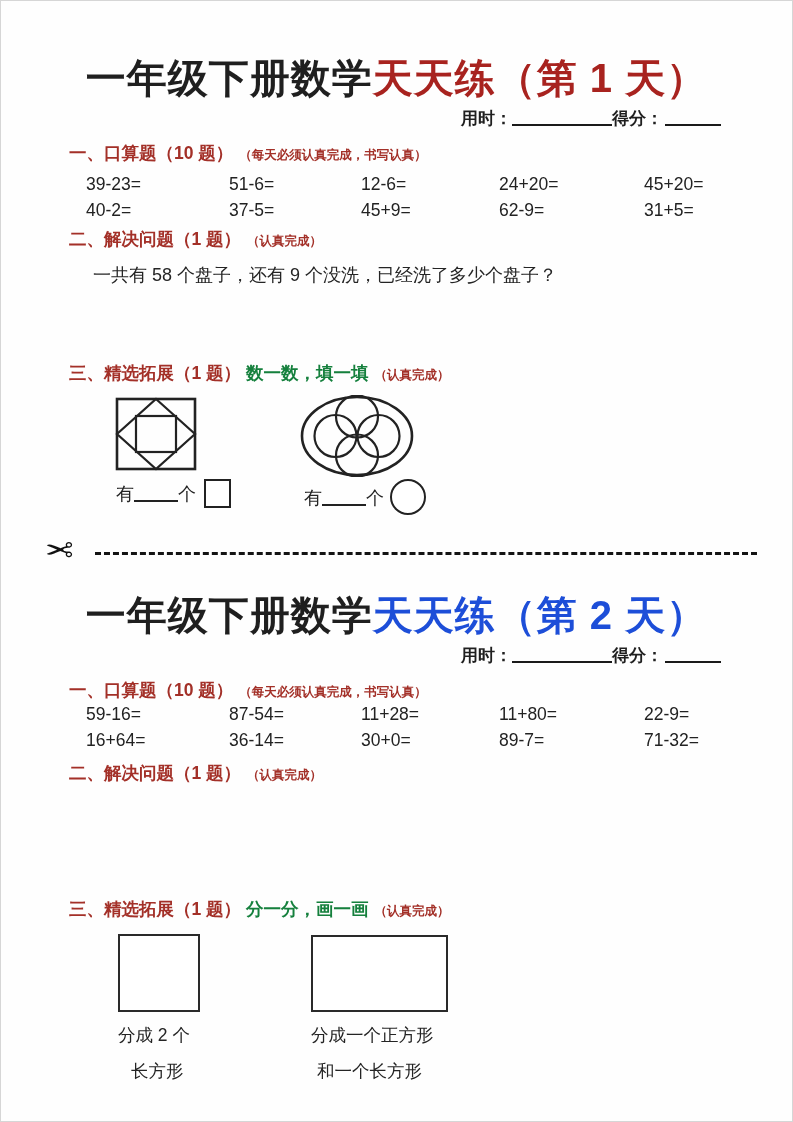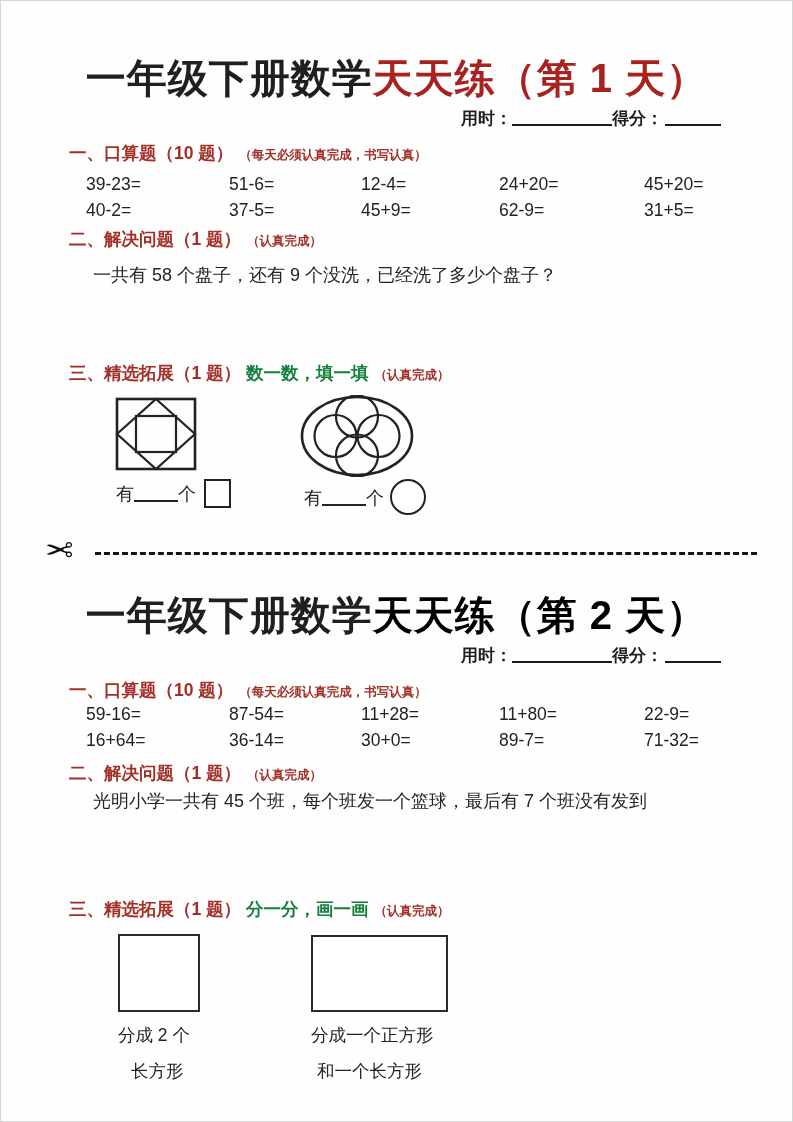--- a/index.html
+++ b/index.html
@@ -77,21 +77,21 @@
     <span>用时：</span><span class="blank blank-time"></span><span>得分：</span><span class="blank blank-score"></span>
   </div>
 
   <div class="abs sec-heading" style="left:68px; top:140px; color:#a33028;">
     <span>一、口算题（10 题）</span><span class="sec-note">（每天必须认真完成，书写认真）</span>
   </div>
 
   <div class="abs oral-grid" style="left:85px; top:173px; width:630px;">
     <span>39-23=</span>
     <span>51-6=</span>
-    <span>12-4=</span>
+    <span>12-6=</span>
     <span>24+20=</span>
     <span>45+20=</span>
     <span>40-2=</span>
     <span>37-5=</span>
     <span>45+9=</span>
     <span>62-9=</span>
     <span>31+5=</span>
   </div>
 
   <div class="abs sec-heading" style="left:68px; top:226px; color:#a33028;">
@@ -126,21 +126,21 @@
   </div>
 
   <div class="abs answer-line" style="left:303px; top:478px;">
     <span>有</span><span class="blank"></span><span>个</span><span class="shape-circle-glyph"></span>
   </div>
 
   <span class="abs scissors" style="left:44px; top:532px;">✂</span>
   <div class="abs cutline" style="left:94px; top:551px; width:662px;"></div>
 
   <div class="abs day-title" style="top:587px;">
-    <span>一年级下册数学</span><span class="title-red" style="color:#000000;">天天练（第 2 天）</span>
+    <span>一年级下册数学</span><span class="title-red" style="color:#1d4ed8;">天天练（第 2 天）</span>
   </div>
 
   <div class="abs meta-line" style="left:460px; top:643px;">
     <span>用时：</span><span class="blank blank-time"></span><span>得分：</span><span class="blank blank-score"></span>
   </div>
 
   <div class="abs sec-heading" style="left:68px; top:677px; color:#a33028;">
     <span>一、口算题（10 题）</span><span class="sec-note">（每天必须认真完成，书写认真）</span>
   </div>
 
@@ -155,21 +155,20 @@
     <span>30+0=</span>
     <span>89-7=</span>
     <span>71-32=</span>
   </div>
 
   <div class="abs sec-heading" style="left:68px; top:760px; color:#a33028;">
     <span>二、解决问题（1 题）</span><span class="sec-note">（认真完成）</span>
   </div>
 
   <div class="abs word-problem" style="left:92px; top:788px; width:648px;">
-    <div>光明小学一共有 45 个班，每个班发一个篮球，最后有 7 个班没有发到</div>
   </div>
 
   <div class="abs sec-heading" style="left:68px; top:896px; color:#a33028;">
     <span>三、精选拓展（1 题）</span>
     <span class="black-sub">分一分，画一画</span><span class="sec-note">（认真完成）</span>
   </div>
 
   <div class="abs draw-rect" style="left:117px; top:933px; width:82px; height:78px;"></div>
   <div class="abs draw-rect" style="left:310px; top:934px; width:137px; height:77px;"></div>
 

